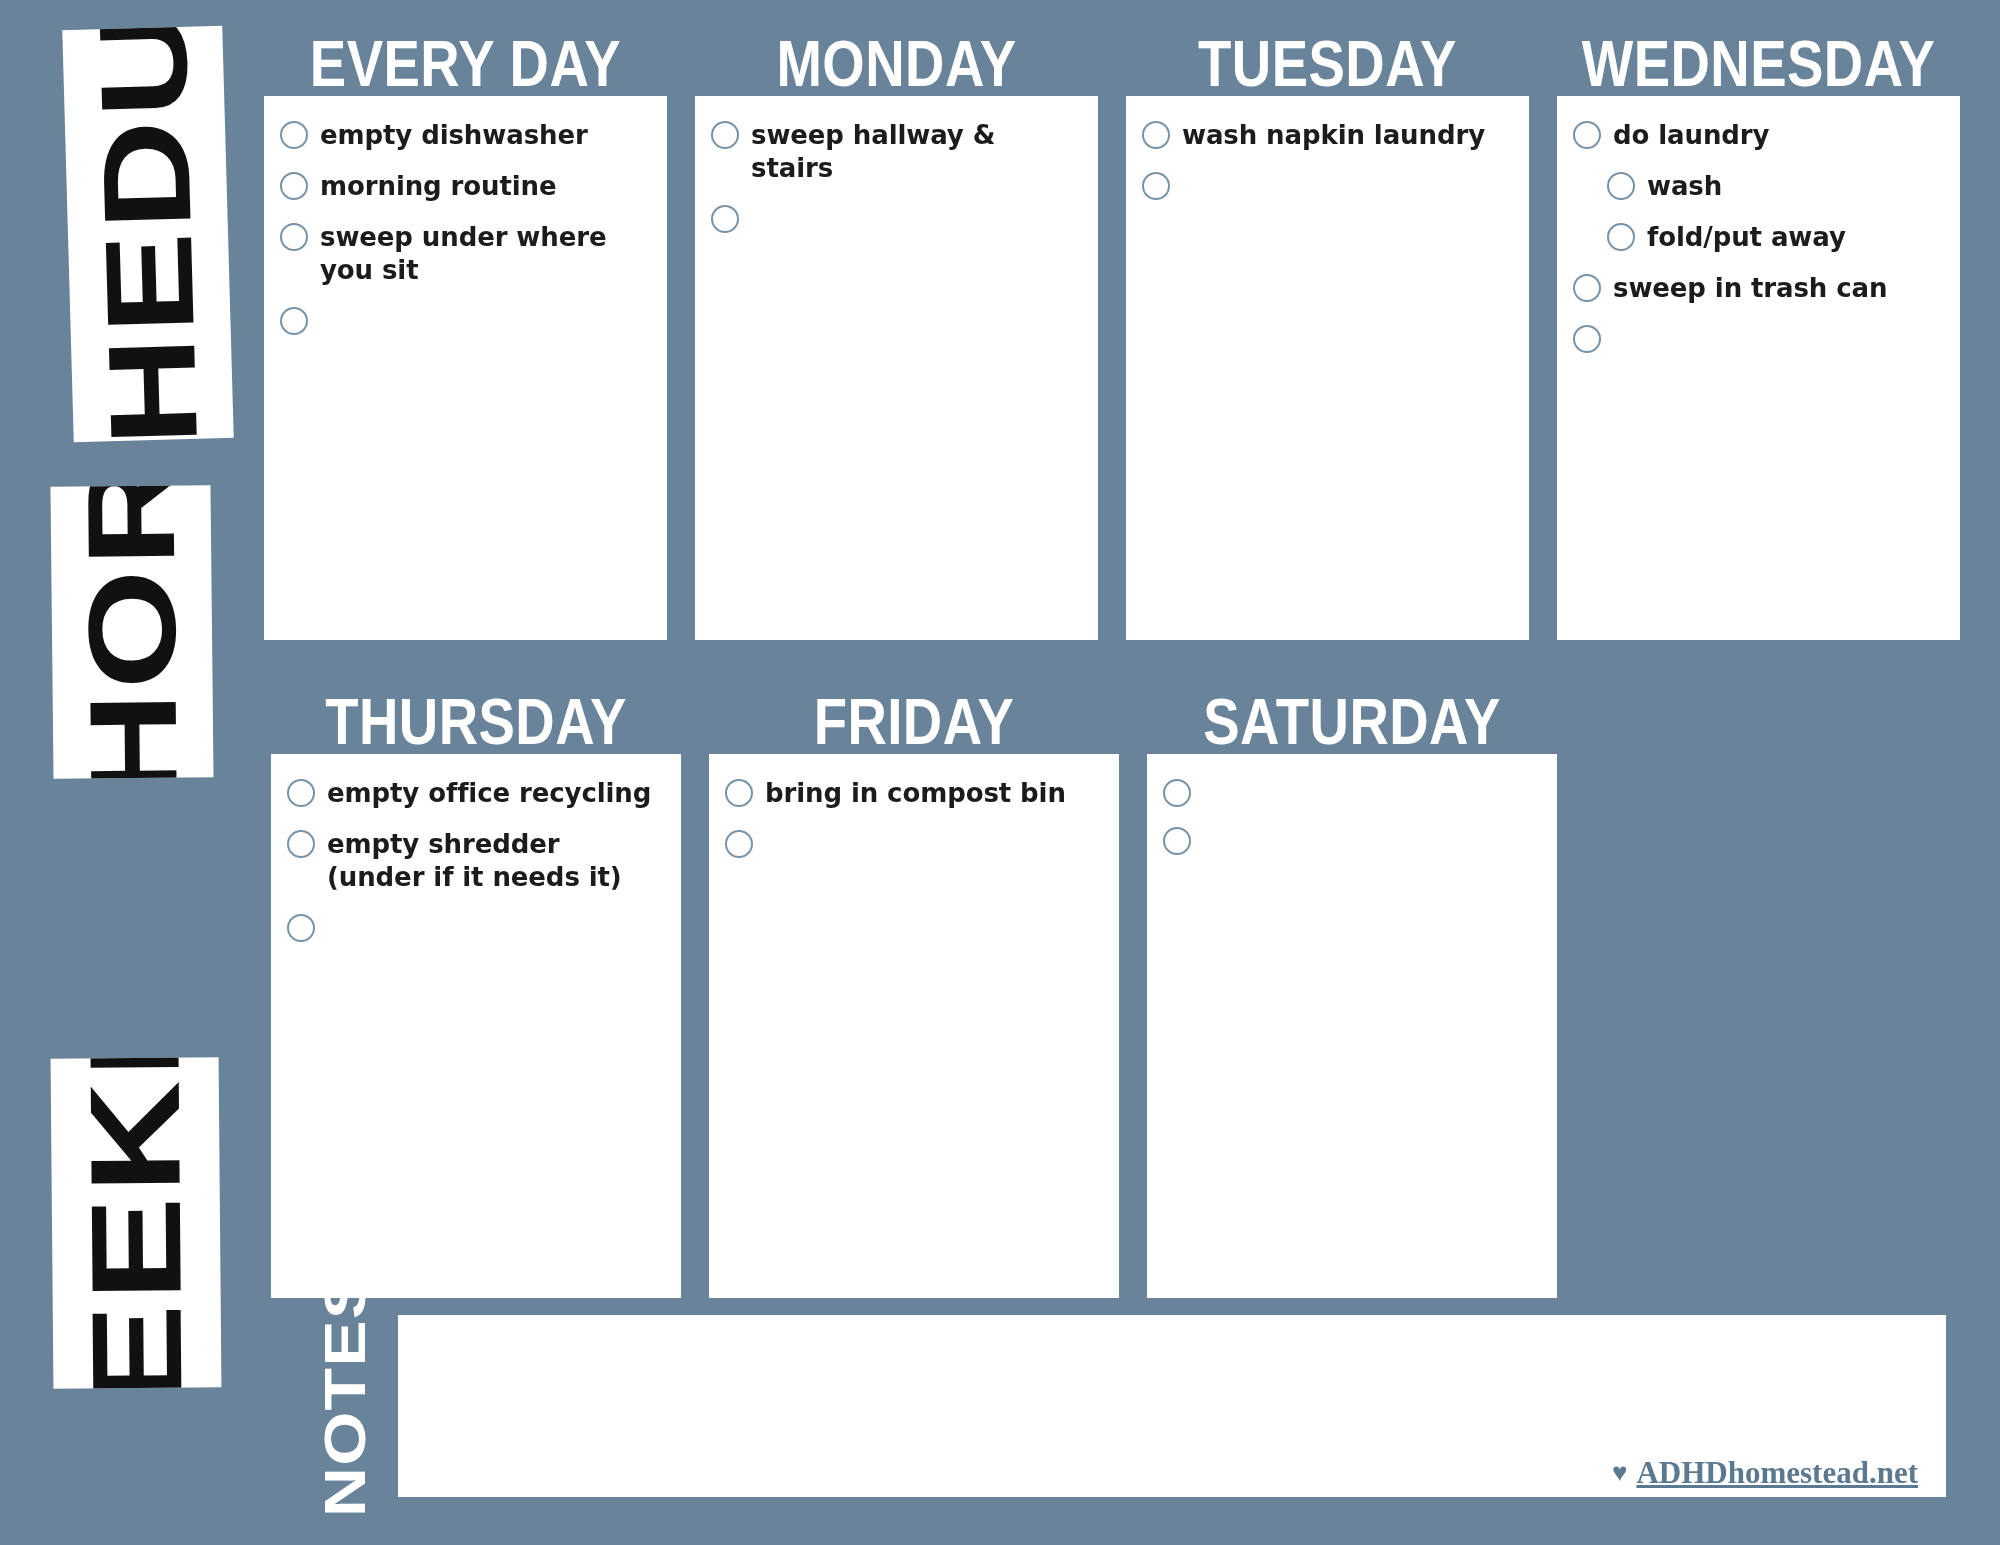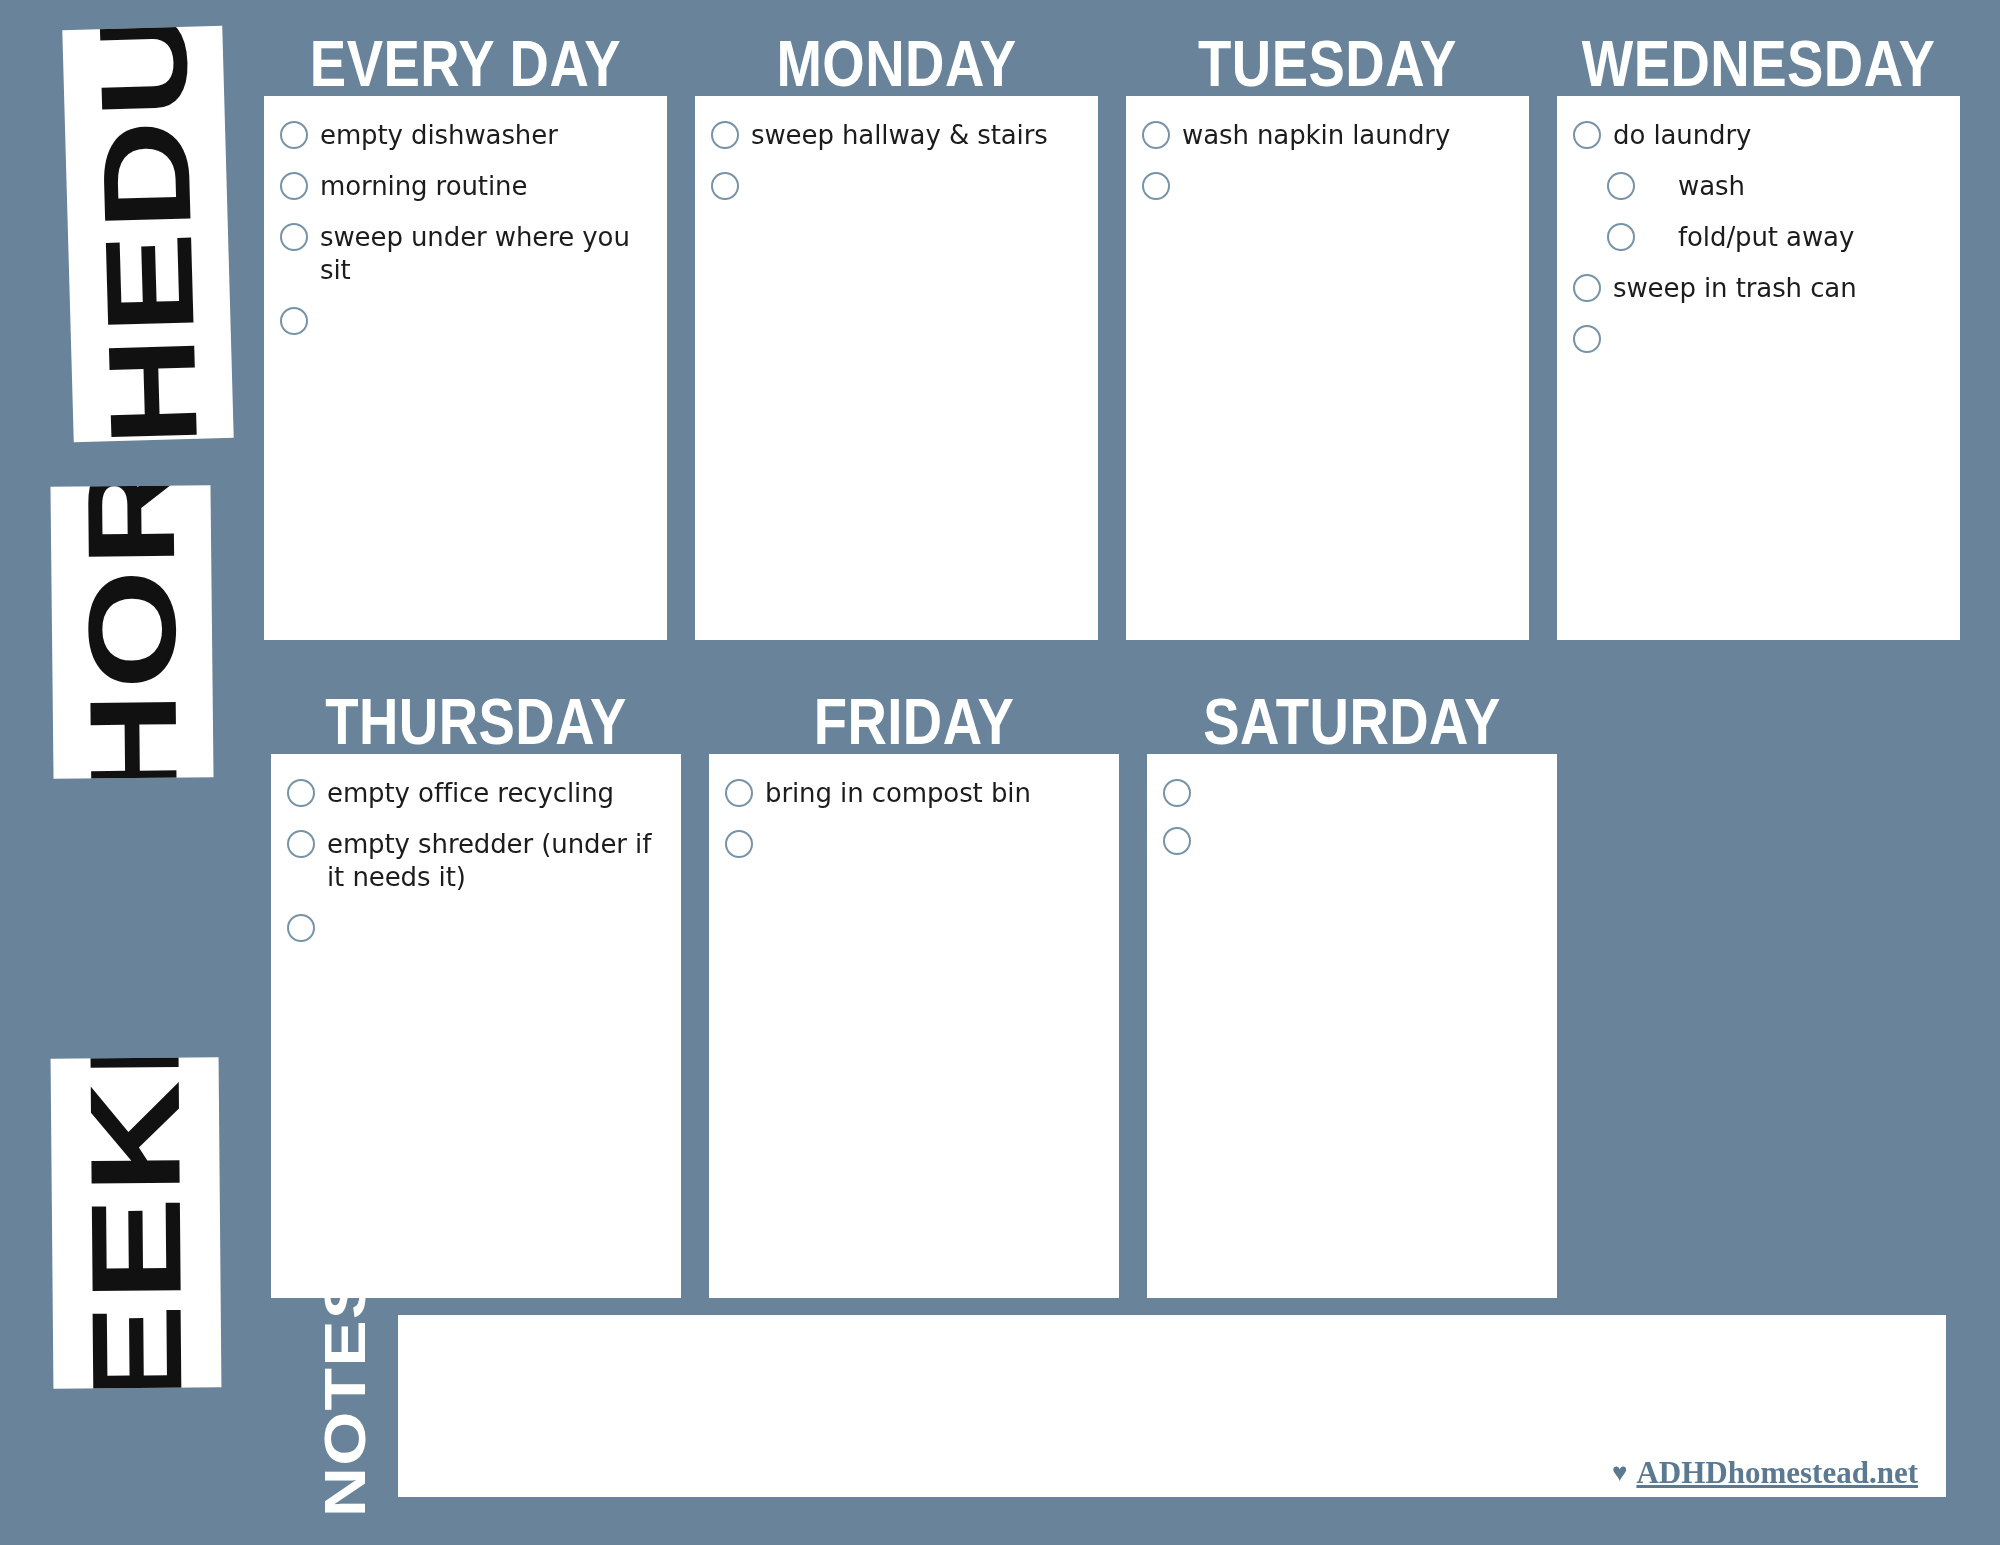--- a/index.html
+++ b/index.html
@@ -131,37 +131,36 @@
   }
 
   .check-item {
     display: flex;
     align-items: flex-start;
     margin-bottom: 17px;
     min-height: 30px;
   }
   .check-item.indent {
     padding-left: 34px;
-    gap: 31px;
   }
 
   .checkbox {
     flex: 0 0 auto;
     width: 28px;
     height: 28px;
     border: 2px solid #7793a8;
     border-radius: 50%;
     margin-right: 12px;
     margin-top: 3px;
     background: transparent;
   }
 
   .check-label {
     font-family: "DejaVu Sans", sans-serif;
-    font-weight: 400;
+    font-weight: 700;
     font-size: 26px;
     line-height: 33px;
     color: #1c1c1c;
     letter-spacing: -0.1px;
     padding-top: 1px;
   }
 
   
   #notes-section {
     position: absolute;

